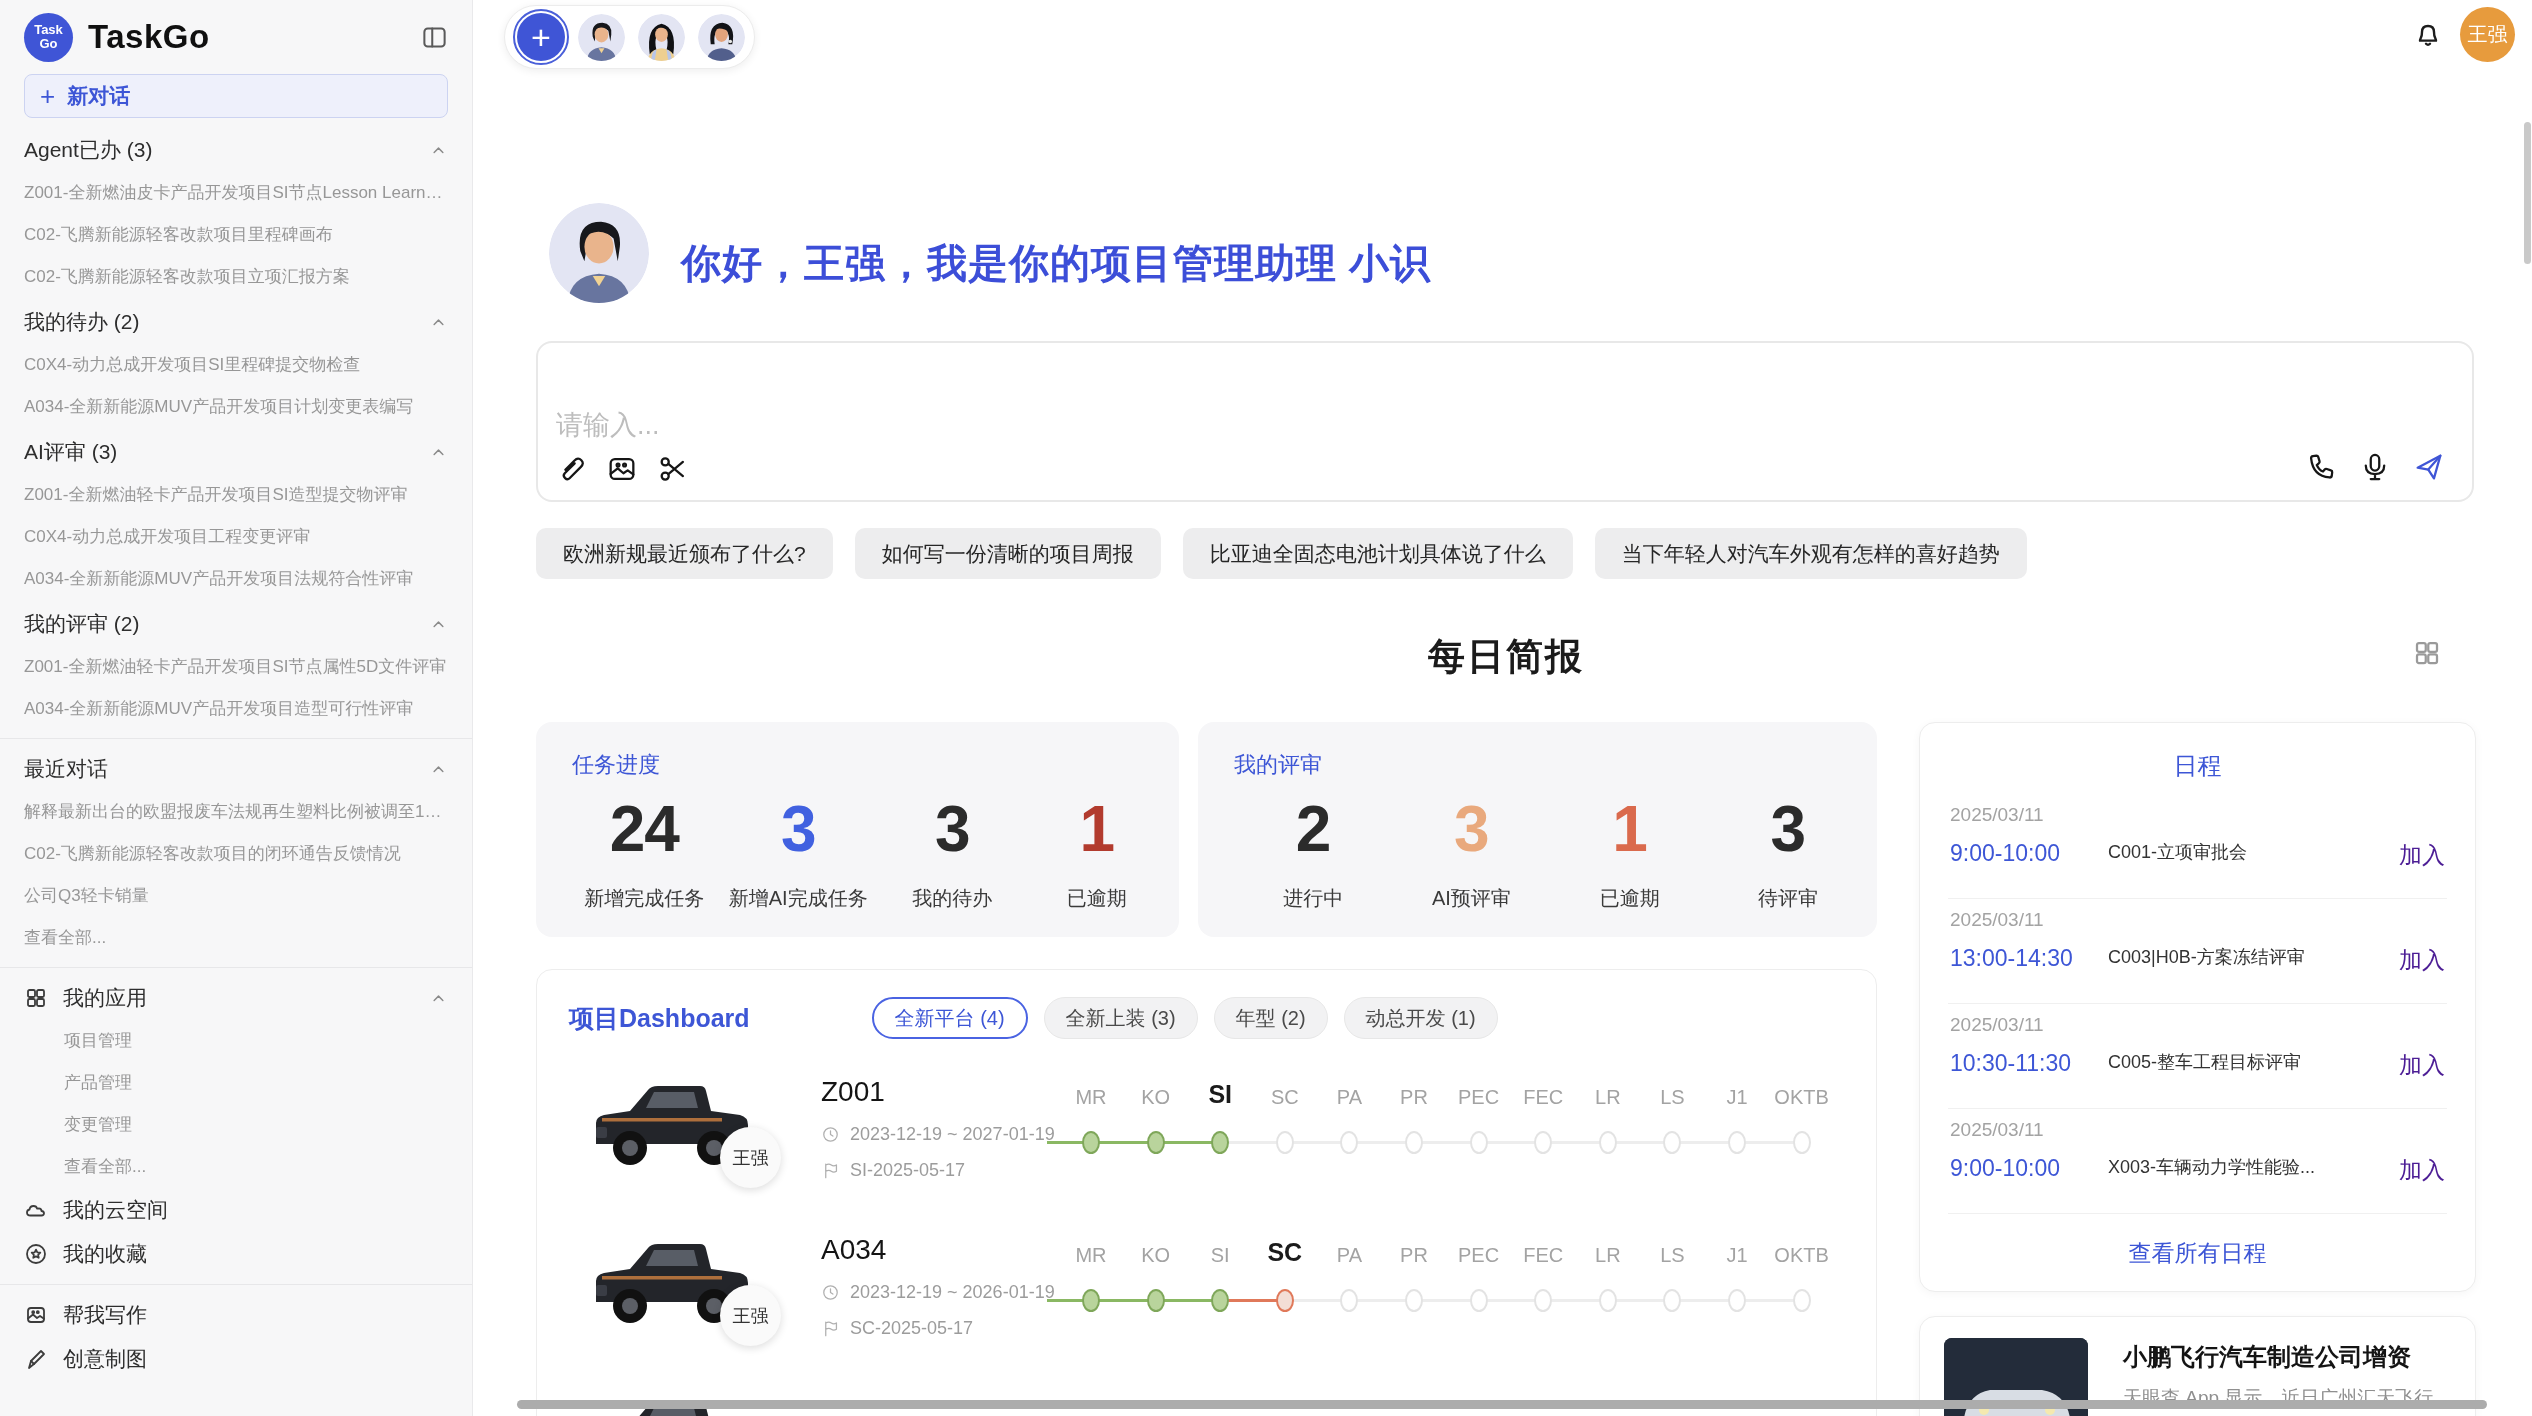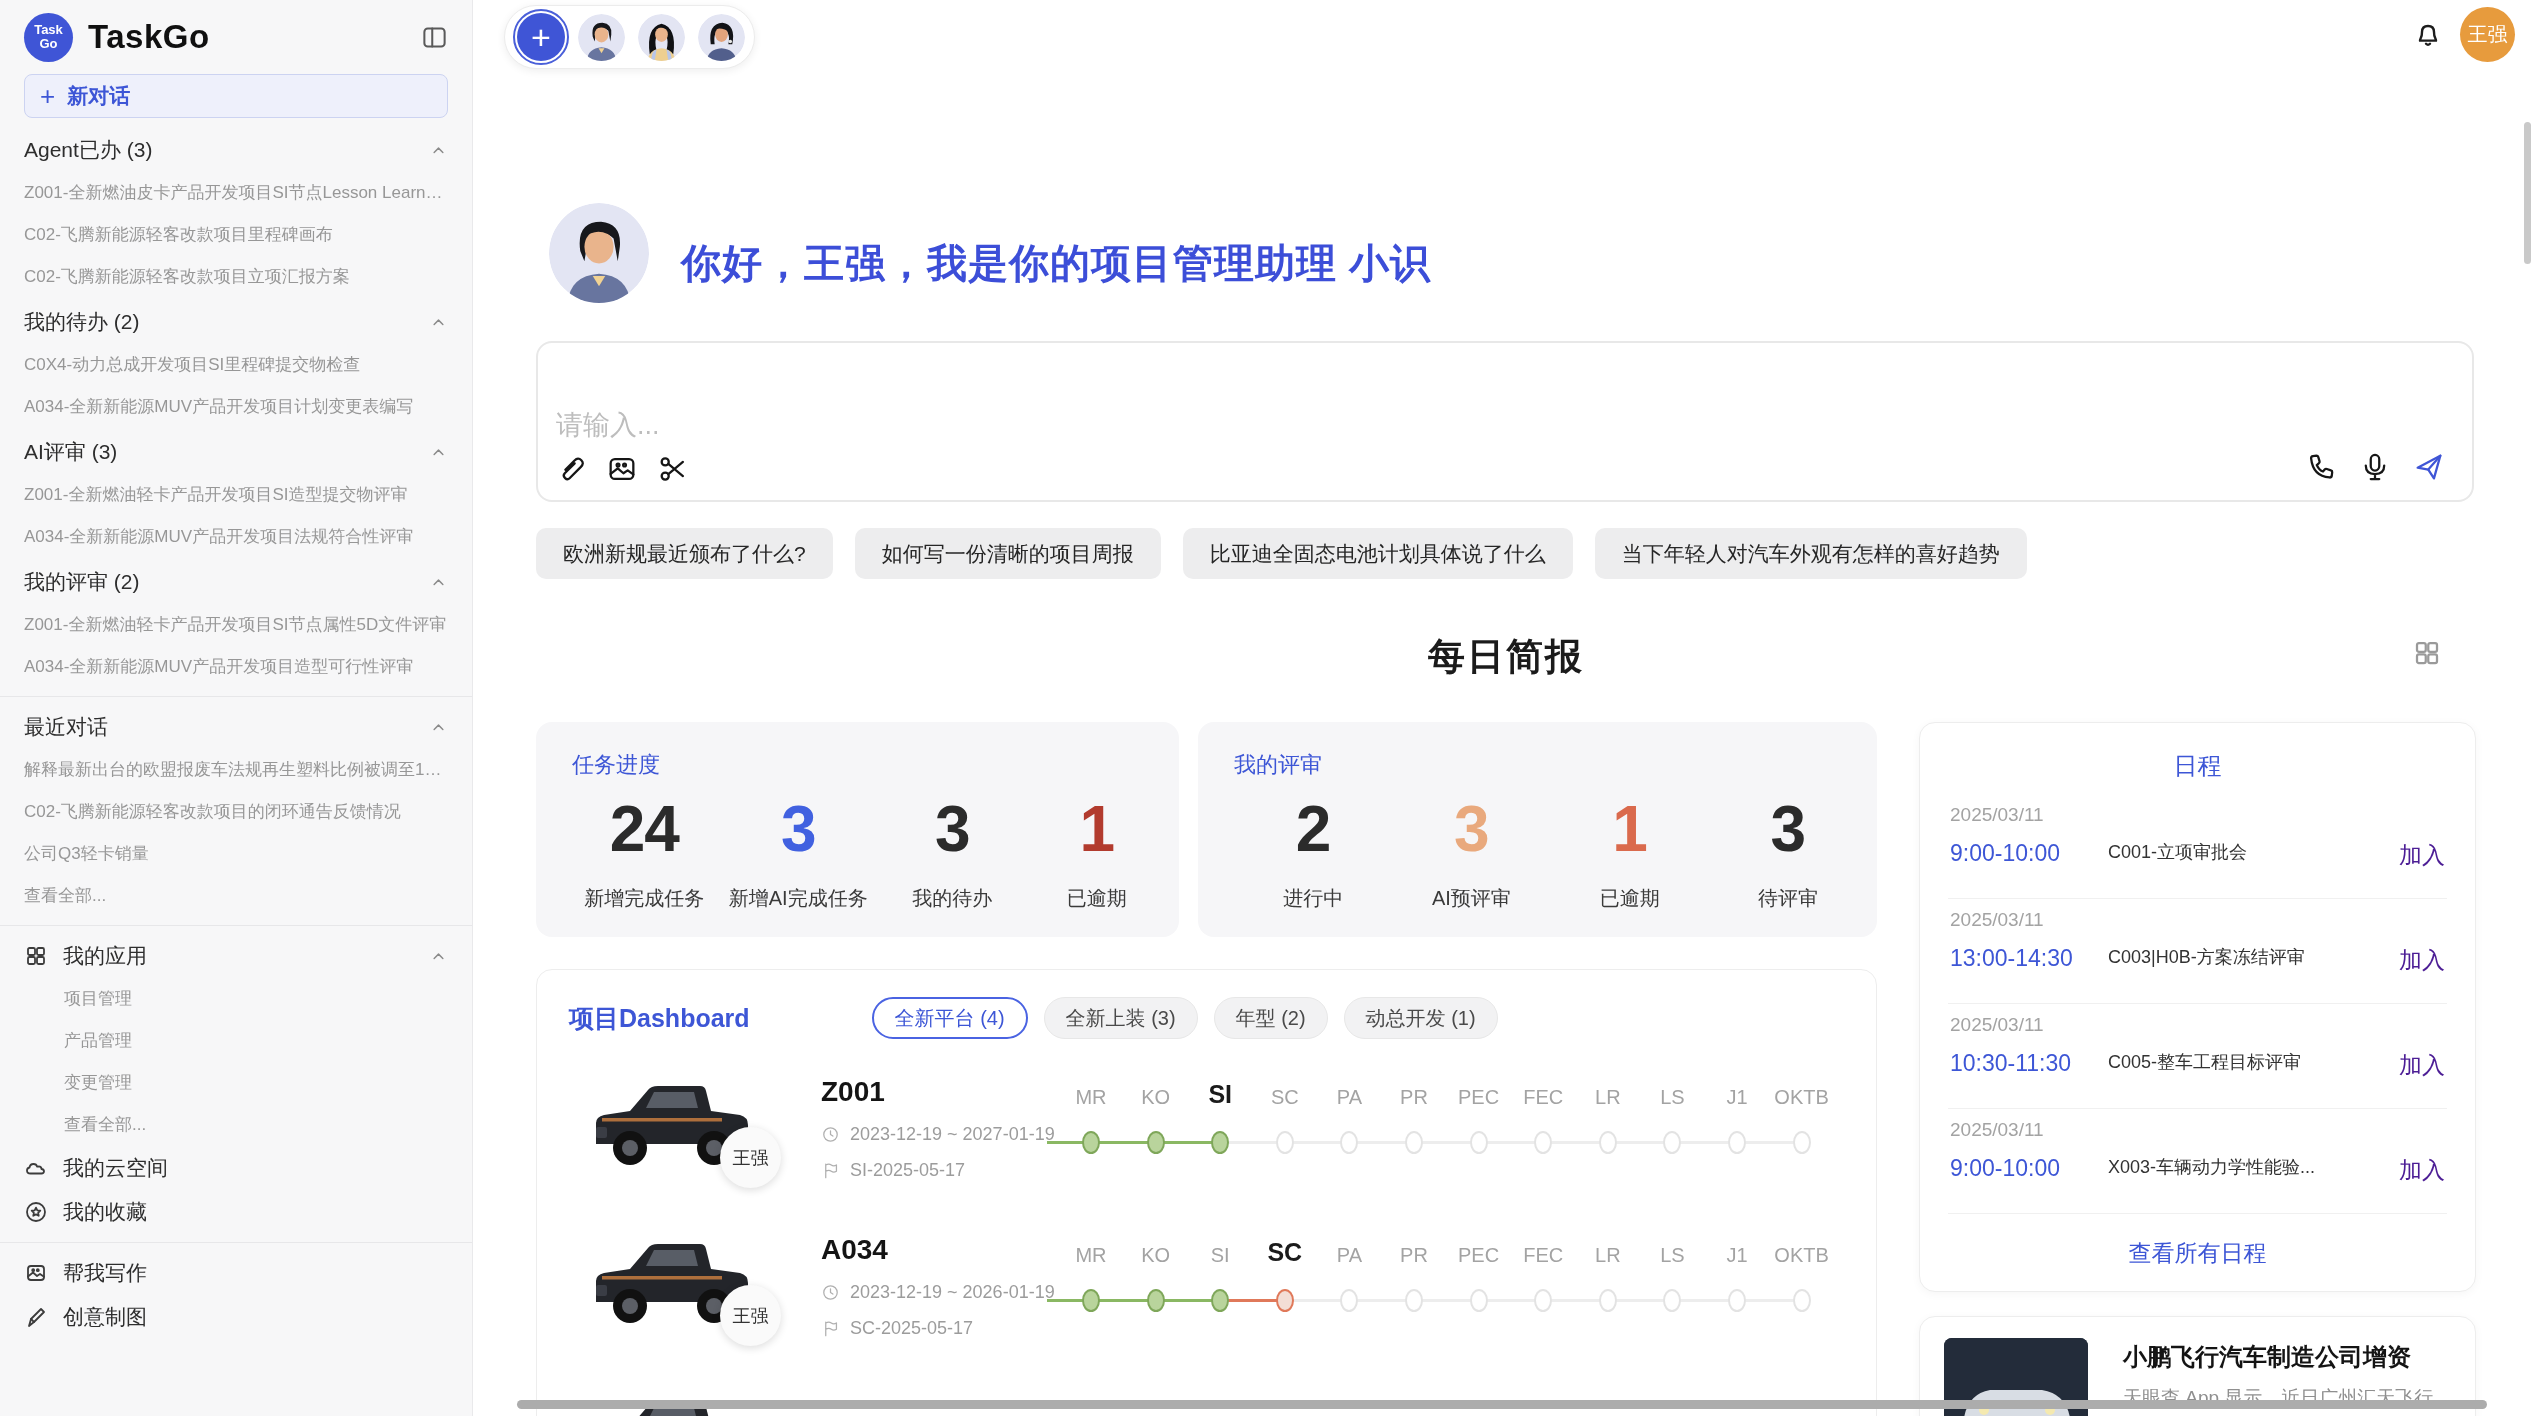--- a/index.html
+++ b/index.html
@@ -74,21 +74,21 @@
   .dash-head{display:flex;align-items:center;padding:27px 0 0 32px}
   .dash-title{font-size:25px;color:#3d56d6;font-weight:600}
   .dash-tabs{display:flex;gap:16px;margin-left:122px}
   .tab{height:42px;display:flex;align-items:center;padding:0 21px;border-radius:21px;font-size:20px;background:#f2f2f3;border:1px solid #e7e7e7;color:#4a4a4a;box-sizing:border-box}
   .tab.active{background:#fff;border:2px solid #4a63e2;color:#3d56d6}
   .dash-rows{position:relative;margin-top:31px}
   .proj-row{position:relative;height:158px}
   .truck{position:absolute;left:45px;top:0;width:178px;height:107px}
   .truck svg{width:100%;height:100%}
   .owner{position:absolute;left:183px;top:57px;width:61px;height:61px;border-radius:50%;background:#fafafa;box-shadow:0 2px 8px rgba(0,0,0,.14);display:flex;align-items:center;justify-content:center;font-size:18px;color:#333}
-  .p-code{position:absolute;left:284px;top:6px;font-size:28px;font-weight:700;color:#141414}
+  .p-code{position:absolute;left:284px;top:6px;font-size:28px;font-weight:400;color:#141414}
   .p-meta{position:absolute;left:284px;display:flex;align-items:center;gap:10px;color:#9c9c9c;font-size:18px}
   .p-meta .mi{width:19px;height:19px;color:#b0b0b0}
   .p-meta .mi svg{width:19px;height:19px;stroke-width:1.6}
   .p-meta.m1{top:54px}.p-meta.m2{top:90px}
   .timeline{position:absolute;left:510px;top:0;width:810px;height:158px}
   .ms-label{position:absolute;top:16px;transform:translateX(-50%);font-size:20px;color:#a3a3a3}
   .ms-label.current{font-size:25px;color:#1b1b1b;font-weight:600;top:10px}
   .ms-dot{position:absolute;top:61px;width:18px;height:23px;border-radius:50%;transform:translateX(-50%);box-sizing:border-box;background:#fff;border:2px solid #e3e3e3;z-index:2}
   .ms-dot.done{background:#b9d49c;border-color:#7fa75a}
   .ms-dot.overdue{background:#f3ded6;border-color:#e0795a}
@@ -162,20 +162,21 @@
       <div class="sb-item">A034-全新新能源MUV产品开发项目计划变更表编写</div>
       <div class="section-header">
         <span>AI评审 (3)</span>
         <span class="chev ic">
           <svg viewBox="0 0 24 24">
             <path d="M6.5 14.5 L12 9 L17.5 14.5"></path>
           </svg>
         </span>
       </div>
       <div class="sb-item">Z001-全新燃油轻卡产品开发项目SI造型提交物评审</div>
+      <div class="sb-item">C0X4-动力总成开发项目工程变更评审</div>
       <div class="sb-item">A034-全新新能源MUV产品开发项目法规符合性评审</div>
       <div class="section-header">
         <span>我的评审 (2)</span>
         <span class="chev ic">
           <svg viewBox="0 0 24 24">
             <path d="M6.5 14.5 L12 9 L17.5 14.5"></path>
           </svg>
         </span>
       </div>
       <div class="sb-item">Z001-全新燃油轻卡产品开发项目SI节点属性5D文件评审</div>

